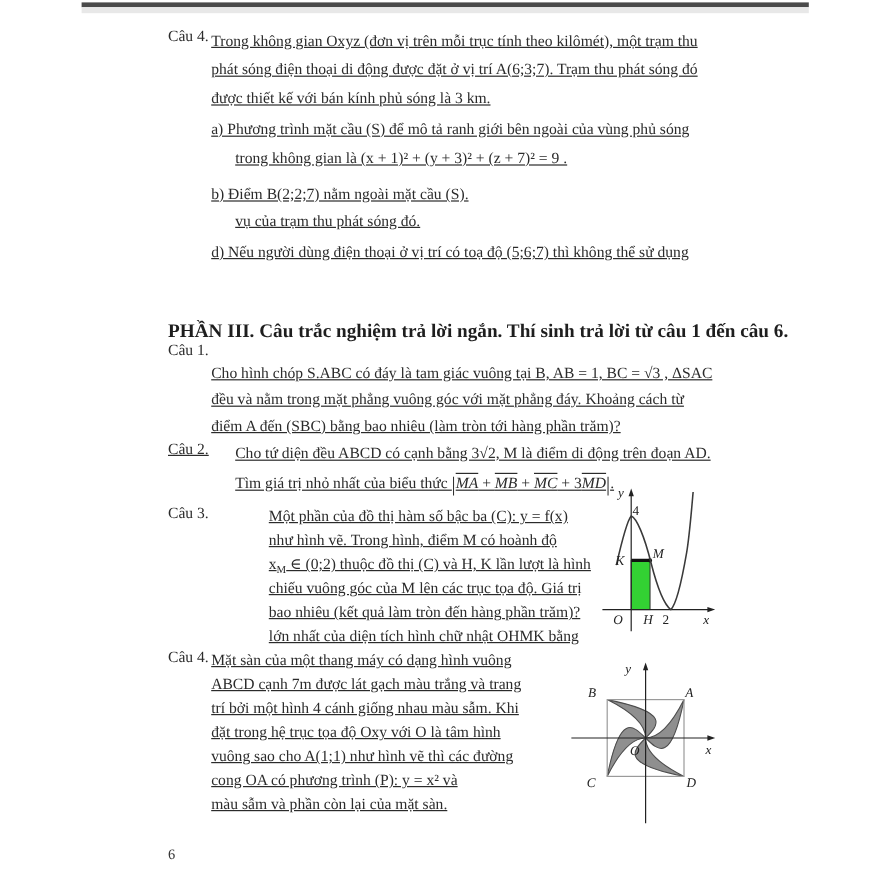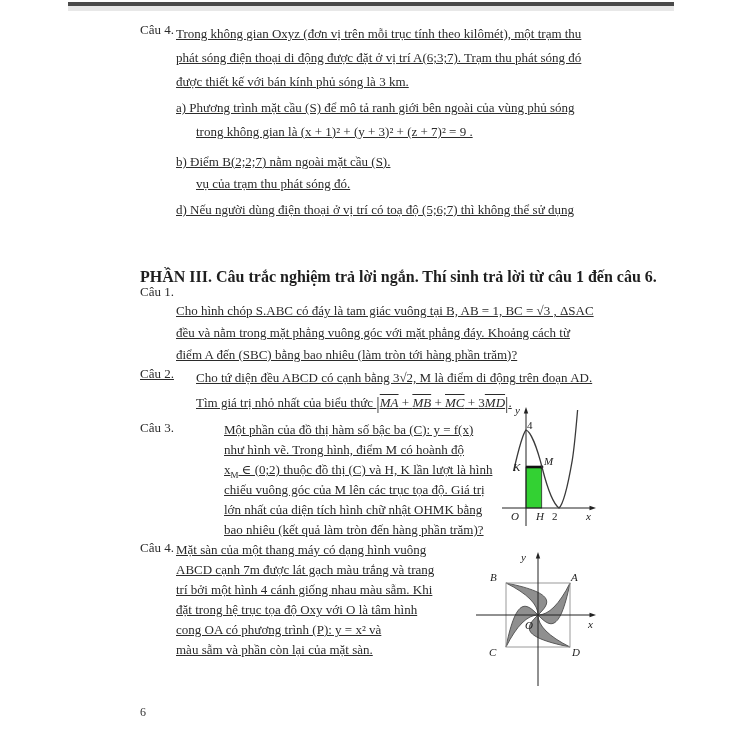--- a/index.html
+++ b/index.html
@@ -65,22 +65,22 @@
     <span>Tìm giá trị nhỏ nhất của biểu thức </span><span class="bigbar">|</span><span class="vec">MA</span><span> + </span><span class="vec">MB</span><span> + </span><span class="vec">MC</span><span> + </span><span>3</span><span class="vec">MD</span><span class="bigbar">|</span><span>.</span>
   </div>
 </div>
 
 <div class="abs qlabel" style="left:140px;top:420px;">Câu 3.</div>
 <div class="abs lines" style="left:176px;top:420px;width:312px;margin-left:48px;">
   <div class="line h20">Một phần của đồ thị hàm số bậc ba (C): y = f(x)</div>
   <div class="line h20">như hình vẽ. Trong hình, điểm M có hoành độ</div>
   <div class="line h20"><span>x</span><sub>M</sub><span> ∈ (0;2) thuộc đồ thị (C) và H, K lần lượt là hình</span></div>
   <div class="line h20">chiếu vuông góc của M lên các trục tọa độ. Giá trị</div>
+  <div class="line h20">bao nhiêu (kết quả làm tròn đến hàng phần trăm)?</div>
   <div class="line h20">lớn nhất của diện tích hình chữ nhật OHMK bằng</div>
-  <div class="line h20">bao nhiêu (kết quả làm tròn đến hàng phần trăm)?</div>
 </div>
 
 <div class="abs" style="left:497px;top:404px;">
   <svg width="112" height="126" viewBox="0 0 112 126">
 
     <rect x="29" y="63" width="15.7" height="41" stroke="#2a2a2a" stroke-width="0.8" fill="#33d133"></rect>
     <line x1="29" y1="63" x2="44.7" y2="63" stroke="#111" stroke-width="2.6"></line>
     <circle cx="44.7" cy="63" r="1.7" fill="#111"></circle>
 
     <line x1="5" y1="104" x2="96" y2="104" stroke="#222" stroke-width="1"></line>
@@ -100,20 +100,21 @@
     <text x="89" y="116">x</text>
   </svg>
 </div>
 
 <div class="abs qlabel" style="left:140px;top:540px;">Câu 4.</div>
 <div class="abs lines" style="left:176px;top:540px;width:312px;">
   <div class="line h20">Mặt sàn của một thang máy có dạng hình vuông</div>
   <div class="line h20">ABCD cạnh 7m được lát gạch màu trắng và trang</div>
   <div class="line h20">trí bởi một hình 4 cánh giống nhau màu sẫm. Khi</div>
   <div class="line h20">đặt trong hệ trục tọa độ Oxy với O là tâm hình</div>
+  <div class="line h20">vuông sao cho A(1;1) như hình vẽ thì các đường</div>
   <div class="line h20">cong OA có phương trình (P): y = x² và</div>
   <div class="line h20">màu sẫm và phần còn lại của mặt sàn.</div>
 </div>
 
 <div class="abs" style="left:476px;top:548px;">
   <svg width="126" height="140" viewBox="0 0 126 140">
 
     <g>
       <path d="M62,67 Q78,67 94,35 C83.33,88.33 72.67,77.67 62,67 Z" stroke="#4d4d4d" stroke-width="0.9" fill="#8f8f8f"></path>
       <path d="M62,67 Q78,67 94,35 C83.33,88.33 72.67,77.67 62,67 Z" transform="rotate(90 62 67)" stroke="#4d4d4d" stroke-width="0.9" fill="#8f8f8f"></path>

